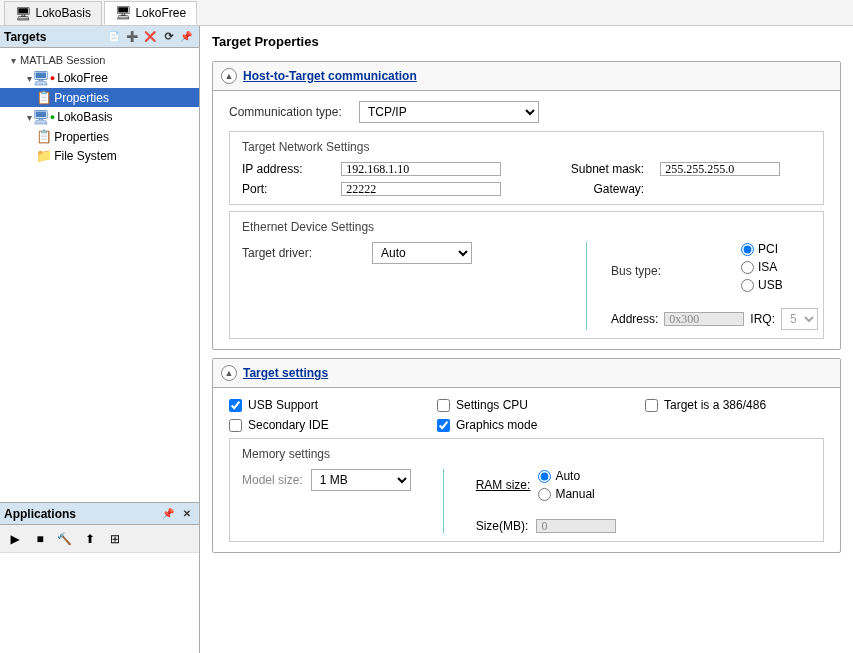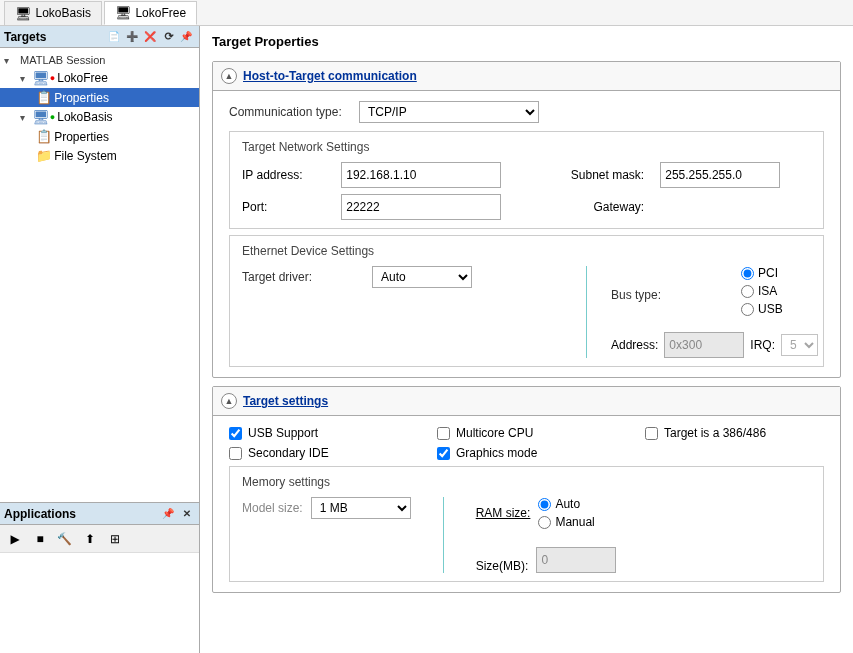--- a/index.html
+++ b/index.html
@@ -9,21 +9,21 @@
 
     
     .tab-bar { display: flex; align-items: center; background: #f5f5f5; border-bottom: 1px solid #ccc; height: 26px; padding-left: 4px; }
     .tab { display: flex; align-items: center; padding: 3px 10px; border: 1px solid #ccc; border-bottom: none; background: #f0f0f0; cursor: pointer; font-size: 12px; gap: 4px; height: 24px; margin-right: 2px; }
     .tab.active { background: #fff; border-bottom: 1px solid #fff; z-index: 1; }
 
     
     .main-layout { display: flex; flex: 1; overflow: hidden; }
 
     
-    .left-panel { width: 200px; border-right: 1px solid #aaa; display: flex; flex-direction: column; background: #fff; }
+    .left-panel { width: 200px; border-right: 1px solid #aaa; display: flex; flex-direction: column; background: #fff; text-align: right; }
     .panel-header { display: flex; align-items: center; justify-content: space-between; background: #d4e4f0; border-bottom: 1px solid #aaa; padding: 2px 4px; height: 22px; font-size: 12px; font-weight: bold; }
     .panel-header-icons { display: flex; gap: 2px; }
     .panel-icon-btn { width: 16px; height: 16px; display: flex; align-items: center; justify-content: center; cursor: pointer; font-size: 10px; color: #333; }
 
     
     .tree { flex: 1; overflow: auto; padding: 4px 0; }
     .tree-item { display: flex; align-items: center; padding: 2px 4px; cursor: pointer; white-space: nowrap; }
     .tree-item.selected { background: #316ac5; color: #fff; }
     .tree-indent { display: inline-block; width: 16px; }
     .tree-arrow { display: inline-block; width: 12px; font-size: 10px; color: #555; }
@@ -47,21 +47,21 @@
     .section-header { display: flex; align-items: center; gap: 6px; padding: 6px 8px; background: #f8f8f8; border-bottom: 1px solid #aaa; }
     .section-toggle { width: 16px; height: 16px; border: 1px solid #888; border-radius: 50%; display: flex; align-items: center; justify-content: center; font-size: 9px; cursor: pointer; background: #fff; color: #555; }
     .section-title { font-size: 12px; font-weight: bold; text-decoration: underline; color: #003399; }
     .section-body { padding: 10px 16px; }
 
     
     .form-row { display: flex; align-items: center; margin-bottom: 8px; }
     .form-label { width: 130px; color: #333; font-size: 12px; }
 
     
-    .input-field { border: 1px solid #aaa; background: #fff; padding: 2px 4px; font-size: 12px; height: 26px; }
+    .input-field { border: 1px solid #aaa; background: #fff; padding: 2px 4px; font-size: 12px; height: 14px; font-family: Liberation Serif, serif; }
     .input-field.w160 { width: 160px; }
     .input-field.w120 { width: 120px; }
     .input-field.w80 { width: 80px; }
     .input-field.disabled { background: #e8e8e8; color: #888; }
 
     
     .select-field { border: 1px solid #aaa; background: #fff; padding: 2px 4px; font-size: 12px; height: 22px; cursor: pointer; }
     .select-field.w180 { width: 180px; }
     .select-field.w100 { width: 100px; }
     .select-field.w60 { width: 60px; }
@@ -271,21 +271,21 @@
           <span class="section-title">Target settings</span>
         </div>
         <div class="section-body">
           <div class="checkbox-grid">
             <label class="checkbox-row">
               <input type="checkbox" checked="" style="">
               <span>USB Support</span>
             </label>
             <label class="checkbox-row">
               <input type="checkbox" style="">
-              <span>Multicore CPU</span>
+              <span>Settings CPU</span>
             </label>
             <label class="checkbox-row">
               <input type="checkbox" style="">
               <span>Target is a 386/486</span>
             </label>
             <label class="checkbox-row">
               <input type="checkbox" style="">
               <span>Secondary IDE</span>
             </label>
             <label class="checkbox-row">

